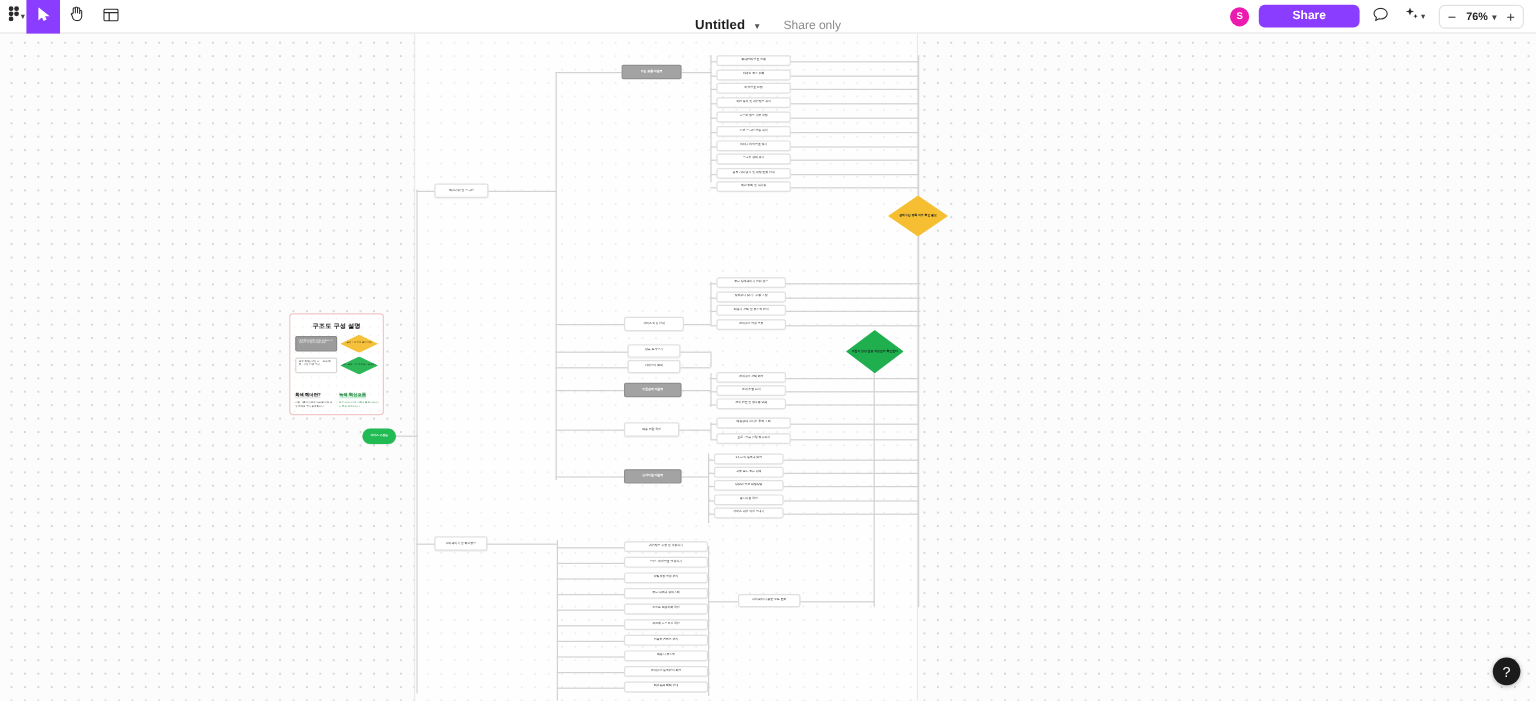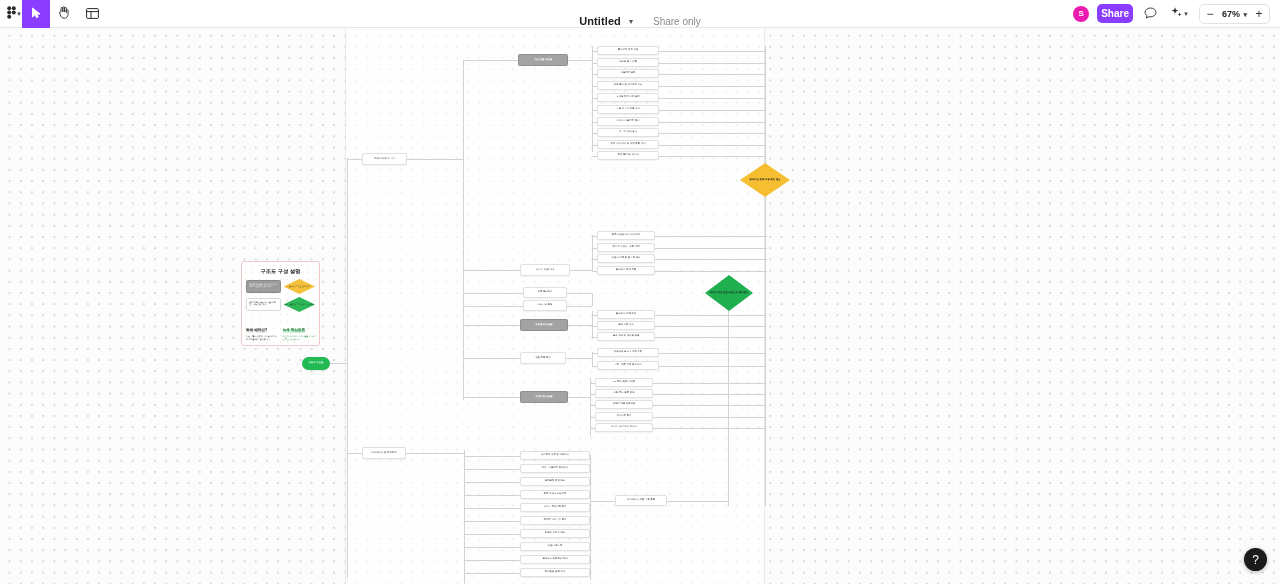--- a/index.html
+++ b/index.html
@@ -51,21 +51,21 @@
     width: 16px; height: 16px; border-radius: 50%;
     background: #ec1bb0; color: #fff;
     font-size: 8px; font-weight: 700;
     display: flex; align-items: center; justify-content: center;
     cursor: pointer;
   }
   #share-btn {
     background: #8b3dff; color: #fff;
     font-size: 10px; font-weight: 600;
     border: none; border-radius: 5px;
-    padding: 4px 4px; cursor: pointer;
+    padding: 4px 28px; cursor: pointer;
   }
   .icon-btn {
     width: 20px; height: 20px; display: flex;
     align-items: center; justify-content: center; cursor: pointer;
   }
   #zoom-group {
     display: flex; align-items: center;
     border: 1px solid #e2e2e2; border-radius: 5px;
     height: 20px; margin-left: 2px;
   }
@@ -264,21 +264,21 @@
           <path d="M5 1.2 L5.9 3.7 L8.4 4.6 L5.9 5.5 L5 8 L4.1 5.5 L1.6 4.6 L4.1 3.7 Z" fill="#2b2b2b"></path>
           <path d="M9.6 6.6 L10.1 8 L11.5 8.5 L10.1 9 L9.6 10.4 L9.1 9 L7.7 8.5 L9.1 8 Z" fill="#2b2b2b"></path>
         </svg>
       </span>
       <span class="caret">▾</span>
     </div>
 
     <div id="zoom-group">
       <div class="zoom-pm">−</div>
       <div id="zoom-value">
-        <span>67%</span>
+        <span>76%</span>
         <span class="caret">▾</span>
       </div>
       <div class="zoom-pm">+</div>
     </div>
   </div>
 </div>
 
 <div id="canvas">
 
   <div id="frame"></div>

